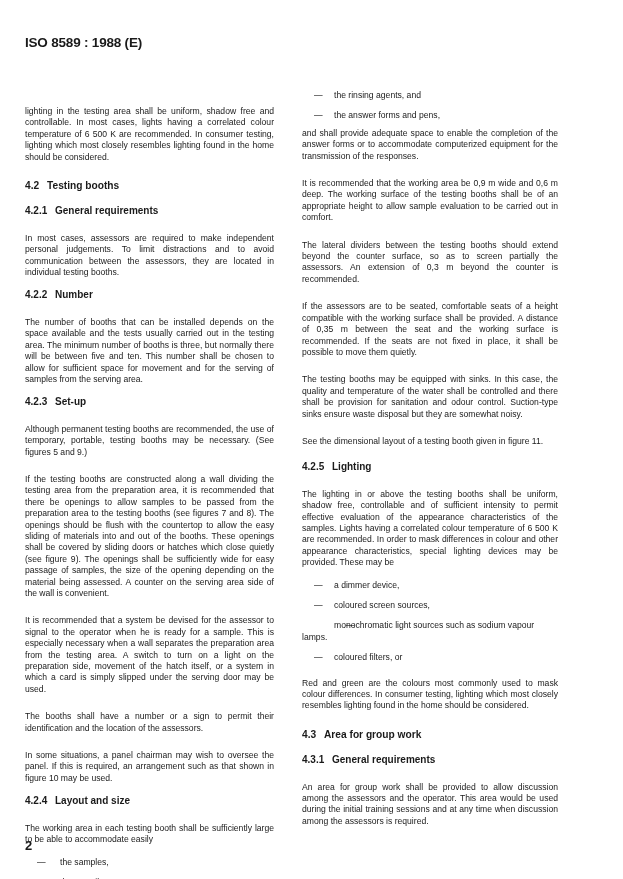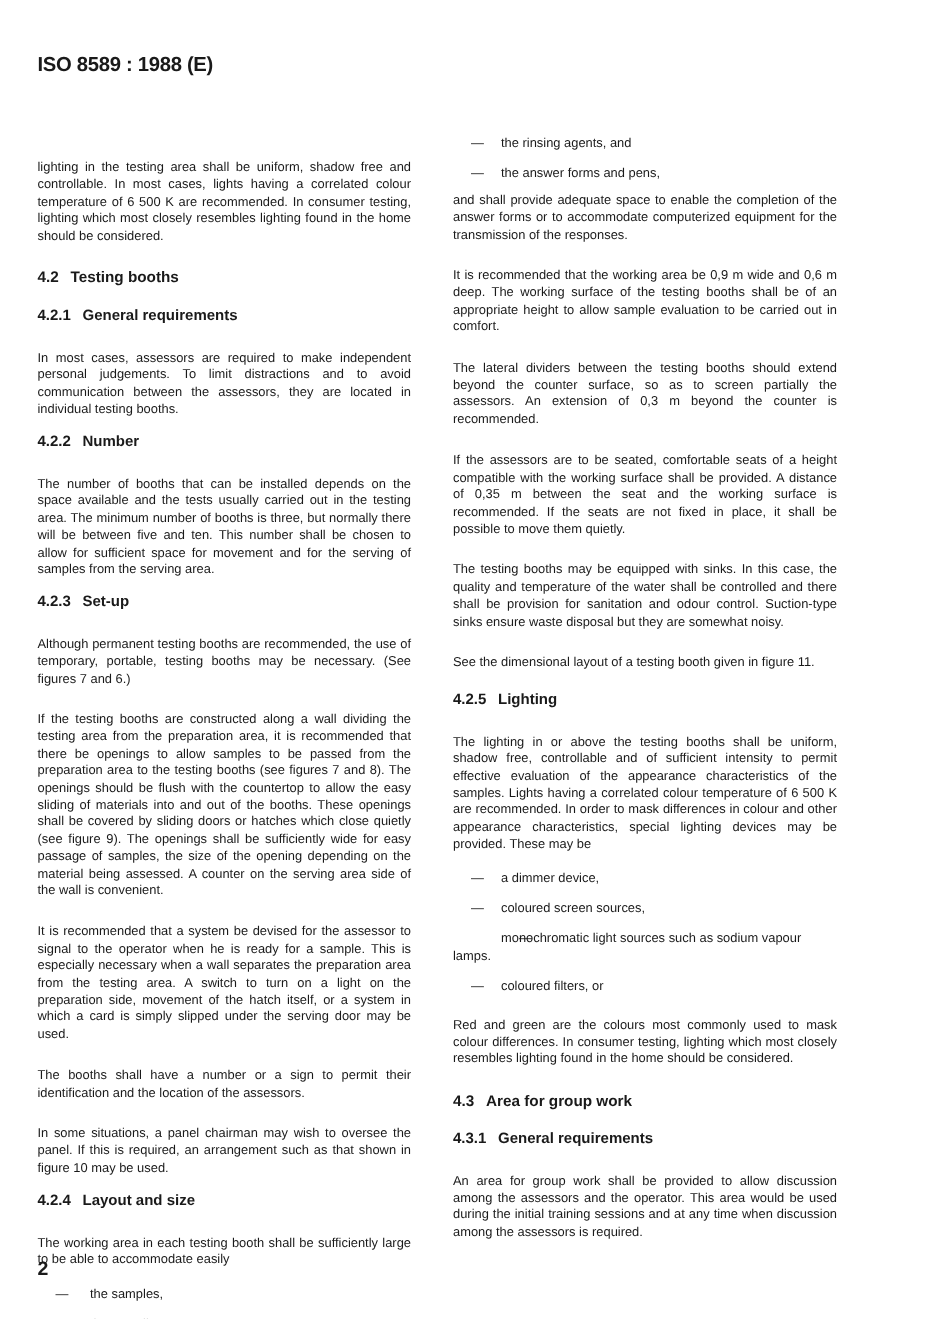--- a/index.html
+++ b/index.html
@@ -30,21 +30,21 @@
 
   <h2><span class="num">4.2</span><span>Testing booths</span></h2>
 
   <h3><span class="num">4.2.1</span><span>General requirements</span></h3>
   <p>In most cases, assessors are required to make independent personal judgements. To limit distractions and to avoid communication between the assessors, they are located in individual testing booths.</p>
 
   <h3><span class="num">4.2.2</span><span>Number</span></h3>
   <p>The number of booths that can be installed depends on the space available and the tests usually carried out in the testing area. The minimum number of booths is three, but normally there will be between five and ten. This number shall be chosen to allow for sufficient space for movement and for the serving of samples from the serving area.</p>
 
   <h3><span class="num">4.2.3</span><span>Set-up</span></h3>
-  <p>Although permanent testing booths are recommended, the use of temporary, portable, testing booths may be necessary. (See figures 7 and 6.)</p>
+  <p>Although permanent testing booths are recommended, the use of temporary, portable, testing booths may be necessary. (See figures 5 and 9.)</p>
   <p>If the testing booths are constructed along a wall dividing the testing area from the preparation area, it is recommended that there be openings to allow samples to be passed from the preparation area to the testing booths (see figures 7 and 8). The openings should be flush with the countertop to allow the easy sliding of materials into and out of the booths. These openings shall be covered by sliding doors or hatches which close quietly (see figure 9). The openings shall be sufficiently wide for easy passage of samples, the size of the opening depending on the material being assessed. A counter on the serving area side of the wall is convenient.</p>
   <p>It is recommended that a system be devised for the assessor to signal to the operator when he is ready for a sample. This is especially necessary when a wall separates the preparation area from the testing area. A switch to turn on a light on the preparation side, movement of the hatch itself, or a system in which a card is simply slipped under the serving door may be used.</p>
   <p>The booths shall have a number or a sign to permit their identification and the location of the assessors.</p>
   <p>In some situations, a panel chairman may wish to oversee the panel. If this is required, an arrangement such as that shown in figure 10 may be used.</p>
 
   <h3><span class="num">4.2.4</span><span>Layout and size</span></h3>
   <p>The working area in each testing booth shall be sufficiently large to be able to accommodate easily</p>
   <ul class="dash">
     <li>the samples,</li>
     <li>the utensils,</li>

